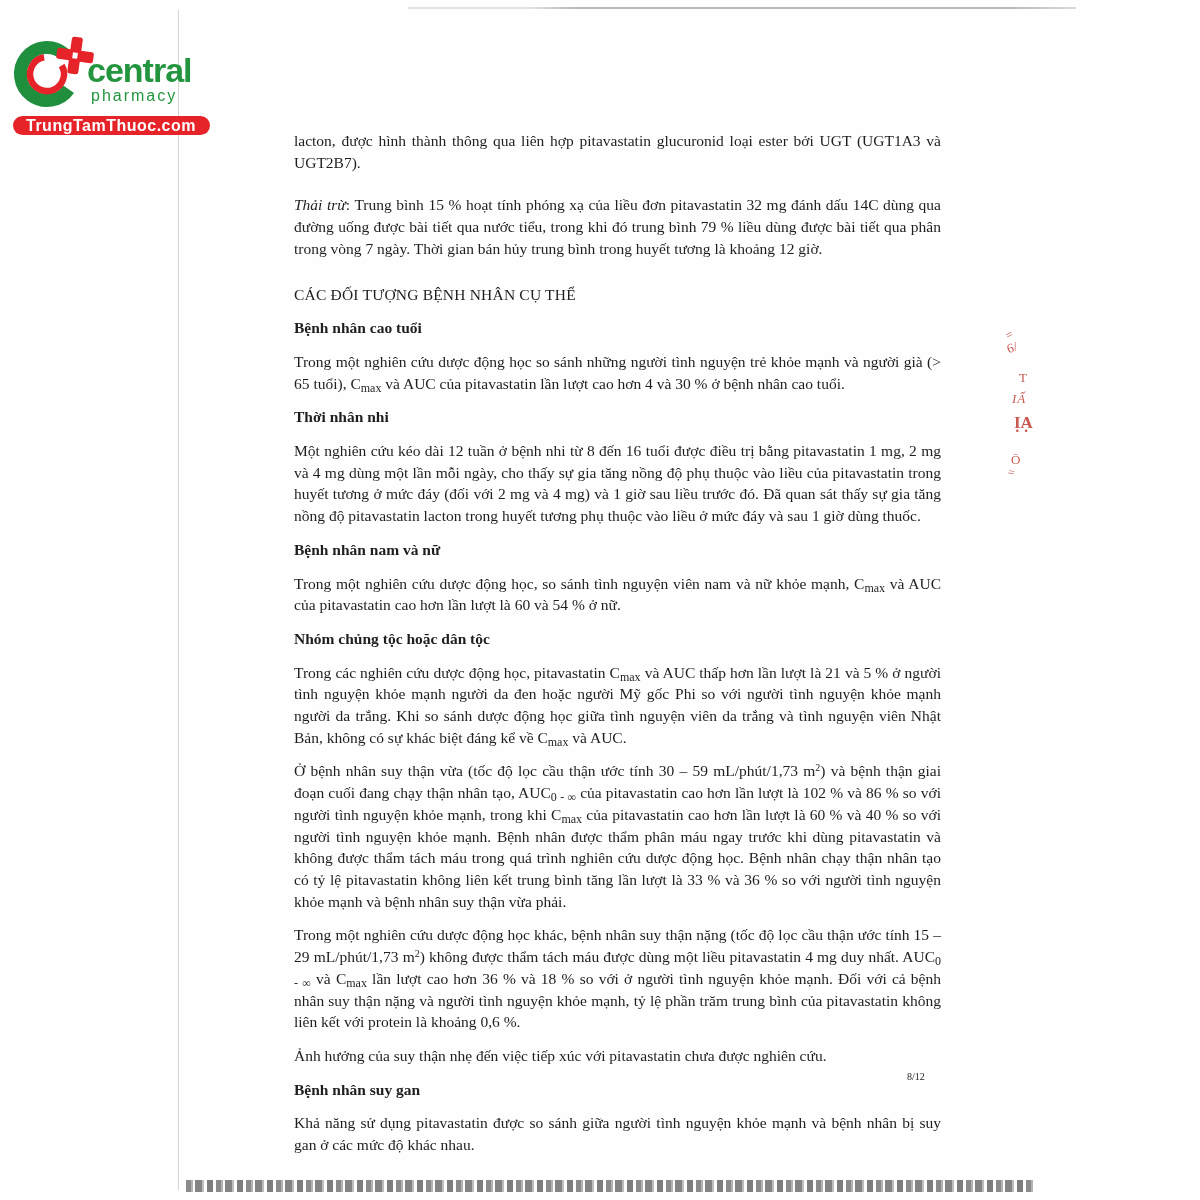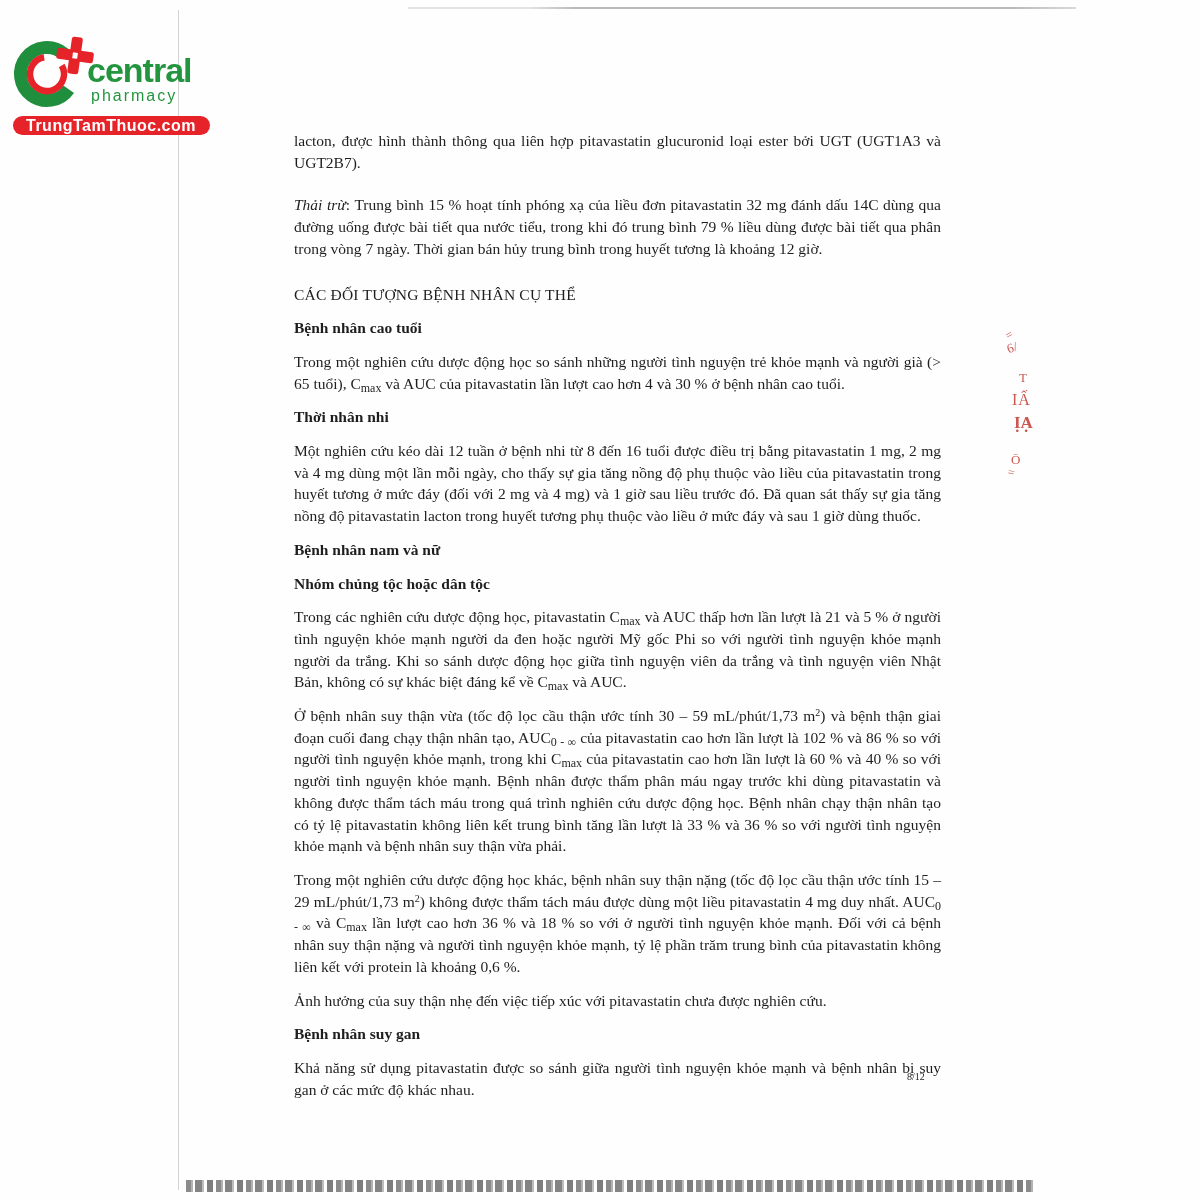--- a/index.html
+++ b/index.html
@@ -27,21 +27,21 @@
   #doc .it{font-style:italic;}
   #doc sub{font-size:12px;line-height:0;vertical-align:-3px;font-family:Liberation Serif, serif;}
   #doc sup{font-size:10px;line-height:0;vertical-align:5px;}
   
   .page-number{position:absolute;left:907px;top:1071px;font-size:10px;color:#222;}
   
   .stamp{position:absolute;color:#c23a32;font-family:"Liberation Serif",serif;opacity:.85;}
   .sf0{left:1006px;top:328px;font-size:12px;transform:rotate(-28deg);letter-spacing:-2px;}
   .sf1{left:1007px;top:340px;font-size:13px;transform:rotate(-18deg);}
   .sf2{left:1019px;top:370px;font-size:13px;}
-  .sf3{left:1012px;top:391px;font-size:16px;letter-spacing:1px;}
+  .sf3{left:1012px;top:391px;font-size:13px;letter-spacing:1px;font-style:italic;}
   .sf4{left:1014px;top:413px;font-size:17px;font-weight:bold;}
   .sf5{left:1011px;top:452px;font-size:13px;}
   .sf6{left:1008px;top:465px;font-size:12px;transform:rotate(12deg);letter-spacing:-2px;}
   
   .bottom-strip{
     position:absolute;left:186px;top:1180px;width:848px;height:12px;
     background:repeating-linear-gradient(90deg,
       #4c4c4c 0 5px,#8a8a8a 5px 7px,#fdfdfd 7px 9px,
       #424242 9px 16px,#9a9a9a 16px 18px,#fdfdfd 18px 21px,
       #383838 21px 27px,#fdfdfd 27px 30px);
@@ -77,20 +77,21 @@
 
 <div id="doc">
     <p class=" after-gap"><span>lacton, được hình thành thông qua liên hợp pitavastatin glucuronid loại ester bởi UGT (UGT1A3 và UGT2B7).</span></p>
     <p class=""><span class="it">Thải trừ</span><span>: Trung bình 15 % hoạt tính phóng xạ của liều đơn pitavastatin 32 mg đánh dấu 14C dùng qua đường uống được bài tiết qua nước tiểu, trong khi đó trung bình 79 % liều dùng được bài tiết qua phân trong vòng 7 ngày. Thời gian bán hủy trung bình trong huyết tương là khoảng 12 giờ.</span></p>
     <div class="h1"><span>CÁC ĐỐI TƯỢNG BỆNH NHÂN CỤ THỂ</span></div>
     <div class="h2"><span>Bệnh nhân cao tuổi</span></div>
     <p class=""><span>Trong một nghiên cứu dược động học so sánh những người tình nguyện trẻ khỏe mạnh và người già (&gt; 65 tuổi), C</span><sub>max</sub><span> và AUC của pitavastatin lần lượt cao hơn 4 và 30 % ở bệnh nhân cao tuổi.</span></p>
     <div class="h2"><span>Thời nhân nhi</span></div>
     <p class=""><span>Một nghiên cứu kéo dài 12 tuần ở bệnh nhi từ 8 đến 16 tuổi được điều trị bằng pitavastatin 1 mg, 2 mg và 4 mg dùng một lần mỗi ngày, cho thấy sự gia tăng nồng độ phụ thuộc vào liều của pitavastatin trong huyết tương ở mức đáy (đối với 2 mg và 4 mg) và 1 giờ sau liều trước đó. Đã quan sát thấy sự gia tăng nồng độ pitavastatin lacton trong huyết tương phụ thuộc vào liều ở mức đáy và sau 1 giờ dùng thuốc.</span></p>
     <div class="h2"><span>Bệnh nhân nam và nữ</span></div>
+    <p class=""><span>Trong một nghiên cứu dược động học, so sánh tình nguyện viên nam và nữ khỏe mạnh, C</span><sub>max</sub><span> và AUC của pitavastatin cao hơn lần lượt là 60 và 54 % ở nữ.</span></p>
     <div class="h2"><span>Nhóm chủng tộc hoặc dân tộc</span></div>
     <p class=""><span>Trong các nghiên cứu dược động học, pitavastatin C</span><sub>max</sub><span> và AUC thấp hơn lần lượt là 21 và 5 % ở người tình nguyện khỏe mạnh người da đen hoặc người Mỹ gốc Phi so với người tình nguyện khỏe mạnh người da trắng. Khi so sánh dược động học giữa tình nguyện viên da trắng và tình nguyện viên Nhật Bản, không có sự khác biệt đáng kể về C</span><sub>max</sub><span> và AUC.</span></p>
     <p class=""><span>Ở bệnh nhân suy thận vừa (tốc độ lọc cầu thận ước tính 30 – 59 mL/phút/1,73 m</span><sup>2</sup><span>) và bệnh thận giai đoạn cuối đang chạy thận nhân tạo, AUC</span><sub>0 - ∞</sub><span> của pitavastatin cao hơn lần lượt là 102 % và 86 % so với người tình nguyện khỏe mạnh, trong khi C</span><sub>max</sub><span> của pitavastatin cao hơn lần lượt là 60 % và 40 % so với người tình nguyện khỏe mạnh. Bệnh nhân được thẩm phân máu ngay trước khi dùng pitavastatin và không được thẩm tách máu trong quá trình nghiên cứu dược động học. Bệnh nhân chạy thận nhân tạo có tỷ lệ pitavastatin không liên kết trung bình tăng lần lượt là 33 % và 36 % so với người tình nguyện khỏe mạnh và bệnh nhân suy thận vừa phải.</span></p>
     <p class=""><span>Trong một nghiên cứu dược động học khác, bệnh nhân suy thận nặng (tốc độ lọc cầu thận ước tính 15 – 29 mL/phút/1,73 m</span><sup>2</sup><span>) không được thẩm tách máu được dùng một liều pitavastatin 4 mg duy nhất. AUC</span><sub>0 - ∞</sub><span> và C</span><sub>max</sub><span> lần lượt cao hơn 36 % và 18 % so với ở người tình nguyện khỏe mạnh. Đối với cả bệnh nhân suy thận nặng và người tình nguyện khỏe mạnh, tỷ lệ phần trăm trung bình của pitavastatin không liên kết với protein là khoảng 0,6 %.</span></p>
     <p class=""><span>Ảnh hưởng của suy thận nhẹ đến việc tiếp xúc với pitavastatin chưa được nghiên cứu.</span></p>
     <div class="h2"><span>Bệnh nhân suy gan</span></div>
     <p class=""><span>Khả năng sử dụng pitavastatin được so sánh giữa người tình nguyện khỏe mạnh và bệnh nhân bị suy gan ở các mức độ khác nhau.</span></p>
   </div>
 
 <span class="stamp sf0">=</span>

